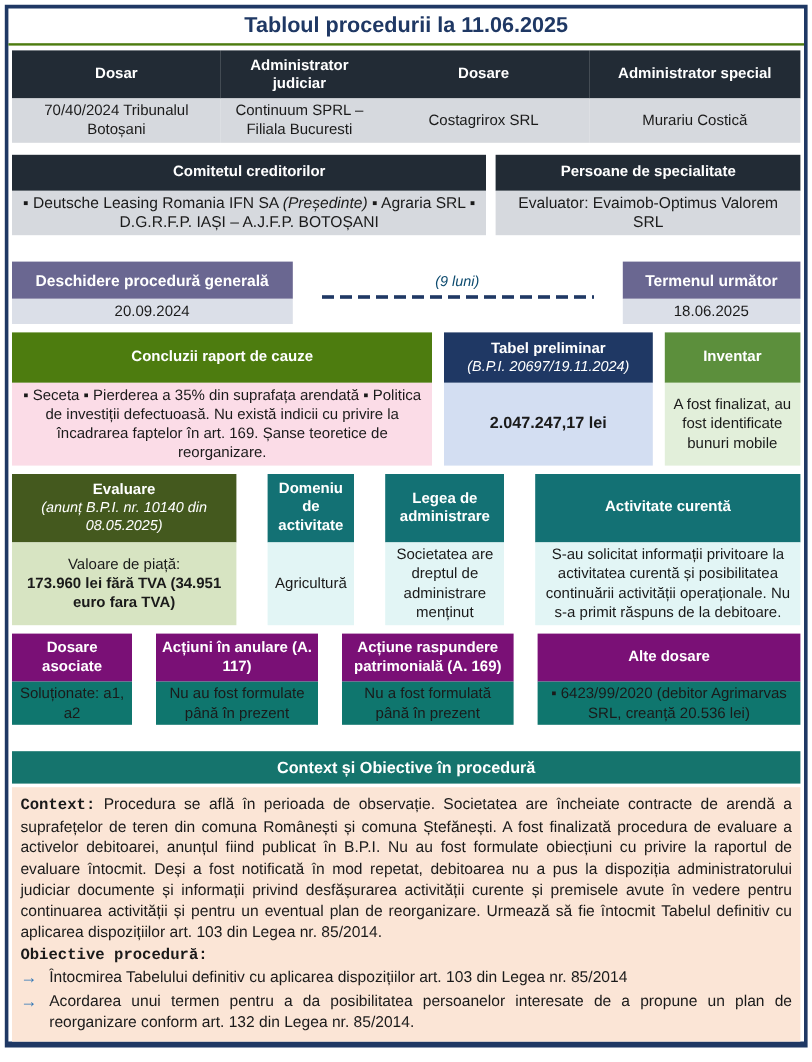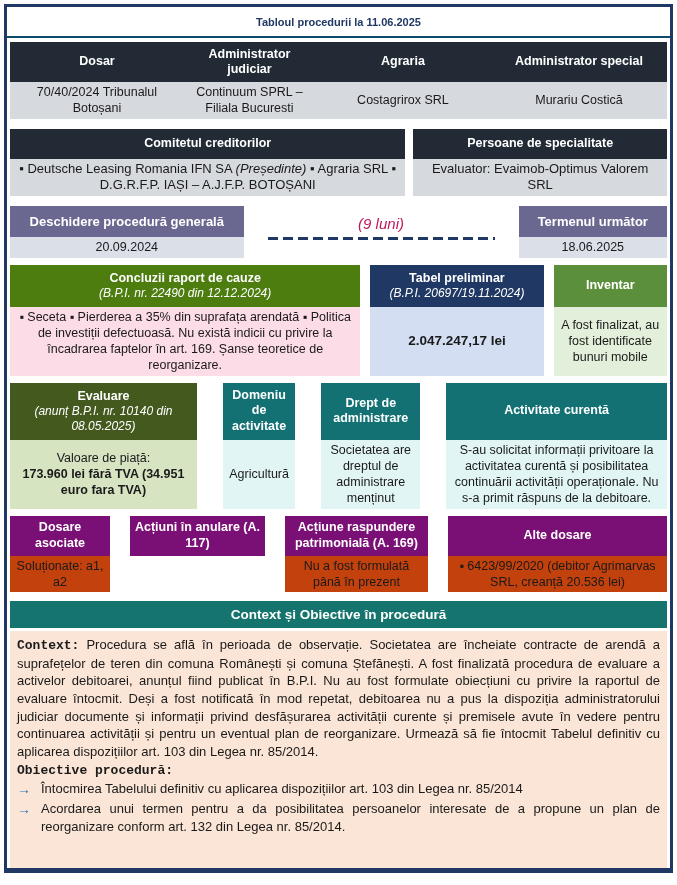--- a/index.html
+++ b/index.html
@@ -1,57 +1,57 @@
 <!DOCTYPE html>
 <html><head>
 <meta charset="utf-8">
 <style>
   html,body{margin:0;padding:0;background:#fff;}
   body{width:677px;height:885px;overflow:hidden;font-family:"Liberation Sans",sans-serif;color:#1a1a1a;}
   .page{box-sizing:border-box;margin:4px 4px 0 4px;width:669px;height:869px;
         border:3px solid #1F3864;border-bottom-width:5px;background:#fff;
         display:flex;flex-direction:column;}
-  .title{height:29px;border-bottom:2px solid #0c4a6e;display:flex;align-items:center;justify-content:center;
-         font-size:11px;font-weight:bold;color:#1F3864;flex:0 0 auto;}
+  .title{height:29px;border-bottom:2px solid #4d7c0f;display:flex;align-items:center;justify-content:center;
+         font-size:18px;font-weight:bold;color:#1F3864;flex:0 0 auto;}
   .rows{padding:0 3px;flex:1;display:flex;flex-direction:column;min-height:0;}
   .grid{display:grid;}
   .col{display:flex;flex-direction:column;min-width:0;}
   .hdr{color:#fff;font-weight:600;font-size:12.5px;line-height:1.22;display:flex;flex-direction:column;
        align-items:center;justify-content:center;text-align:center;padding:2px 4px;box-sizing:border-box;flex:0 0 auto;}
   .hdr .ref{font-weight:400;font-style:italic;font-size:12px;}
   .bdy{flex:1;display:flex;flex-direction:column;align-items:center;justify-content:center;text-align:center;
        font-size:12.5px;line-height:1.3;padding:2px 5px;box-sizing:border-box;}
   
   .dark{background:#222B35;}          .graycell{background:#D6D9DE;}
   .slate{background:#6A6791;}         .datecell{background:#DBDFE8;}
   .crimson{background:#4d7c0f;}       .pinkcell{background:#FBDCE7;}
   .navy{background:#1F3864;}          .periwinkle{background:#D3DEF2;}
   .green{background:#5C8F3C;}         .lgreen{background:#E2EFDA;}
   .olive{background:#44591E;}         .sage{background:#D7E4C2;}
   .teal{background:#137174;}          .cyancell{background:#E2F5F5;}
-  .magenta{background:#7A1076;}       .lilaccell{background:#c2410c;}
+  .magenta{background:#7A1076;}       .lilaccell{background:#0f766e;}
   .bannerteal{background:#15746D;}
   
   .r1{grid-template-columns:170fr 128fr 172fr 172fr;gap:0;margin-top:4px;}
   .r1 .hdr{height:40px;} .r1 .bdy{height:38px;}
   .r2{grid-template-columns:399fr 256fr;gap:8px;margin-top:10px;}
   .r2 .hdr{height:30px;text-align:right;} .r2 .bdy{height:42px;font-size:13px;}
-  .r3{grid-template-columns:247fr 257fr 157fr;gap:16px;margin-top:10px;}
+  .r3{grid-template-columns:247fr 257fr 157fr;gap:16px;margin-top:22px;}
   .r3 .hdr{height:31px;font-size:13px;} .r3 .bdy{height:22px;}
   .tlmid{display:flex;flex-direction:column;padding:0 8px;}
-  .tlmid .lbl{margin-top:9px;text-align:center;font-style:italic;color:#be185d;font-size:15px;}
+  .tlmid .lbl{margin-top:9px;text-align:center;font-style:italic;color:#0c4a6e;font-size:12px;}
   .tlmid .dash{margin-top:5px;height:3px;
       background:repeating-linear-gradient(90deg,#1F3864 0 10px,transparent 10px 15px);}
   .r4{grid-template-columns:352fr 174fr 114fr;gap:10px;margin-top:7px;}
   .r4 .hdr{height:42px;} .r4 .bdy{height:78px;}
   .r5{grid-template-columns:204fr 79fr 108fr 241fr;gap:26px;margin-top:7px;}
   .r5 .hdr{height:57px;} .r5 .bdy{height:84px;}
   .r6{grid-template-columns:107fr 144fr 153fr 234fr;gap:20px;margin-top:7px;}
   .r6 .hdr{height:40px;} .r6 .bdy{height:46px;}
-  .banner{margin-top:9px;height:27px;color:#fff;font-weight:600;font-size:13.5px;
+  .banner{margin-top:22px;height:27px;color:#fff;font-weight:600;font-size:13.5px;
           display:flex;align-items:center;justify-content:center;flex:0 0 auto;}
   .context{margin-top:3px;background:#FBE5D6;flex:1;min-height:0;overflow:hidden;
            padding:5px 7px 2px 7px;font-size:13px;line-height:1.36;text-align:justify;}
   .context b{font-weight:700;font-family:Liberation Mono, monospace;}
   .obj{display:flex;margin-top:1px;}
   .obj .arrow{flex:0 0 24px;color:#2E75B6;font-weight:bold;font-size:14px;}
   .obj .txt{flex:1;text-align:justify;}
   .amount{font-weight:bold;font-size:13.5px;}
   .valbold{font-weight:bold;}
 </style>
@@ -67,21 +67,21 @@
     <div class="grid r1">
       <div class="col">
         <div class="hdr dark">Dosar</div>
         <div class="bdy graycell">70/40/2024 Tribunalul Botoșani</div>
       </div>
       <div class="col">
         <div class="hdr dark">Administrator judiciar</div>
         <div class="bdy graycell">Continuum SPRL – Filiala Bucuresti</div>
       </div>
       <div class="col">
-        <div class="hdr dark">Agraria</div>
+        <div class="hdr dark">Dosare</div>
         <div class="bdy graycell">Costagrirox SRL</div>
       </div>
       <div class="col">
         <div class="hdr dark">Administrator special</div>
         <div class="bdy graycell">Murariu Costică</div>
       </div>
     </div>
 
     <div class="grid r2">
       <div class="col">
@@ -108,21 +108,20 @@
       <div class="col">
         <div class="hdr slate">Termenul următor</div>
         <div class="bdy datecell">18.06.2025</div>
       </div>
     </div>
 
     <div class="grid r4">
       <div class="col">
         <div class="hdr crimson">
           <span>Concluzii raport de cauze</span>
-          <span class="ref">(B.P.I. nr. 22490 din 12.12.2024)</span>
         </div>
         <div class="bdy pinkcell">▪ Seceta ▪ Pierderea a 35% din suprafața arendată ▪ Politica de investiții defectuoasă. Nu există indicii cu privire la încadrarea faptelor în art. 169. Șanse teoretice de reorganizare.</div>
       </div>
       <div class="col">
         <div class="hdr navy">
           <span>Tabel preliminar</span>
           <span class="ref">(B.P.I. 20697/19.11.2024)</span>
         </div>
         <div class="bdy periwinkle amount">2.047.247,17 lei</div>
       </div>
@@ -141,36 +140,37 @@
         <div class="bdy sage">
           <span>Valoare de piață:</span>
           <span class="valbold">173.960 lei fără TVA (34.951 euro fara TVA)</span>
         </div>
       </div>
       <div class="col">
         <div class="hdr teal">Domeniu de activitate</div>
         <div class="bdy cyancell">Agricultură</div>
       </div>
       <div class="col">
-        <div class="hdr teal">Drept de administrare</div>
+        <div class="hdr teal">Legea de administrare</div>
         <div class="bdy cyancell">Societatea are dreptul de administrare menținut</div>
       </div>
       <div class="col">
         <div class="hdr teal">Activitate curentă</div>
         <div class="bdy cyancell">S-au solicitat informații privitoare la activitatea curentă și posibilitatea continuării activității operaționale. Nu s-a primit răspuns de la debitoare.</div>
       </div>
     </div>
 
     <div class="grid r6">
       <div class="col">
         <div class="hdr magenta">Dosare asociate</div>
         <div class="bdy lilaccell">Soluționate: a1, a2</div>
       </div>
       <div class="col">
         <div class="hdr magenta">Acțiuni în anulare (A. 117)</div>
+        <div class="bdy lilaccell">Nu au fost formulate până în prezent</div>
       </div>
       <div class="col">
         <div class="hdr magenta">Acțiune raspundere patrimonială (A. 169)</div>
         <div class="bdy lilaccell">Nu a fost formulată până în prezent</div>
       </div>
       <div class="col">
         <div class="hdr magenta">Alte dosare</div>
         <div class="bdy lilaccell">▪ 6423/99/2020 (debitor Agrimarvas SRL, creanță 20.536 lei)</div>
       </div>
     </div>

